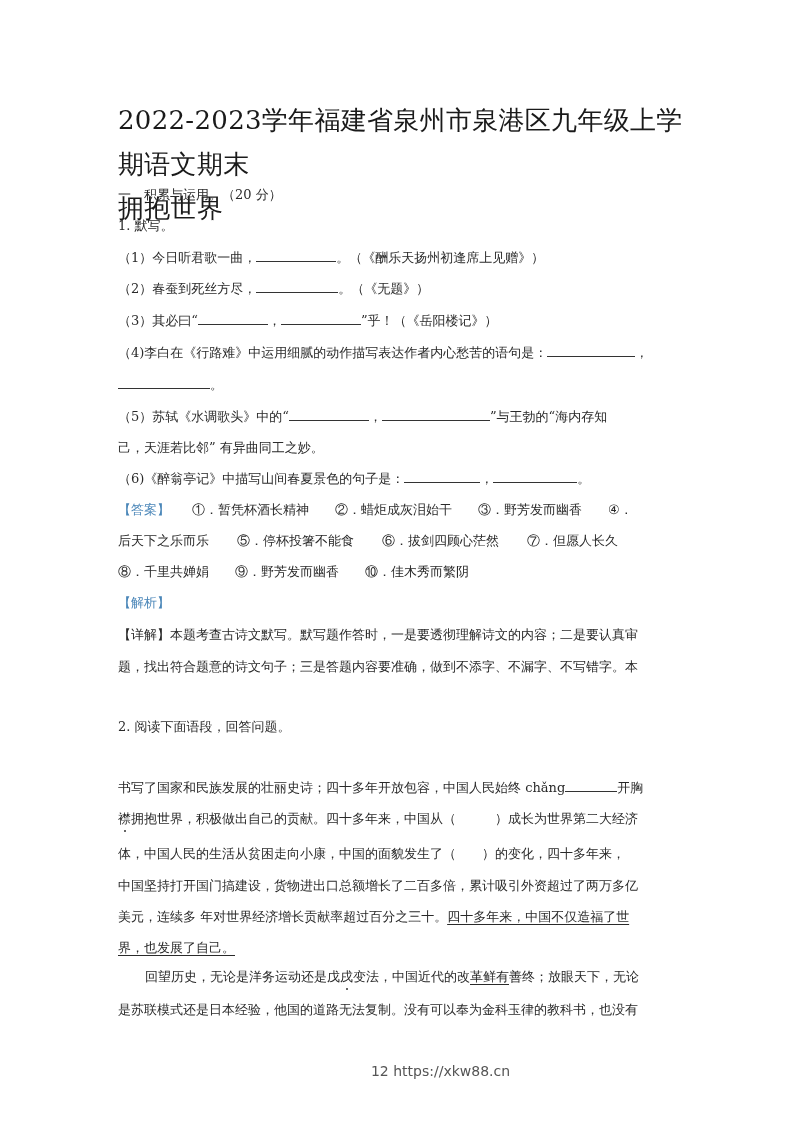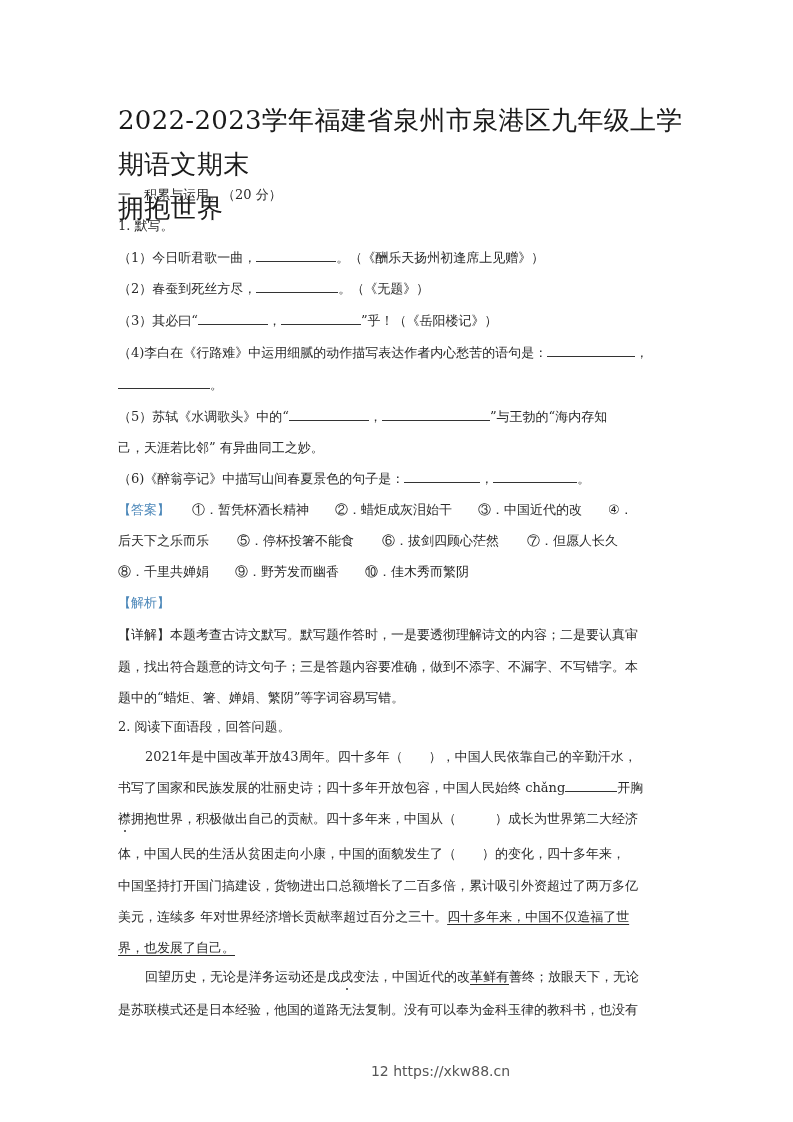--- a/index.html
+++ b/index.html
@@ -49,39 +49,37 @@
   </div>
   <div class="line" style="top:408px">
     <span>（5）苏轼《水调歌头》中的“</span><span class="blank" style="width:80px"></span><span>，</span><span class="blank" style="width:108px"></span><span>”与王勃的“海内存知</span>
   </div>
   <div class="line" style="top:439px">己，天涯若比邻” 有异曲同工之妙。</div>
   <div class="line" style="top:470px">
     <span>（6)《醉翁亭记》中描写山间春夏景色的句子是：</span><span class="blank" style="width:76px"></span><span>，</span><span class="blank" style="width:84px"></span><span>。</span>
   </div>
 
   <div class="line" style="top:501px">
-    <span class="tag">【答案】</span><span class="gap" style="width:22px"></span><span>①．暂凭杯酒长精神</span><span class="gap" style="width:26px"></span><span>②．蜡炬成灰泪始干</span><span class="gap" style="width:26px"></span><span>③．中国近代的改</span><span class="gap" style="width:26px"></span><span>④．</span>
+    <span class="tag">【答案】</span><span class="gap" style="width:22px"></span><span>①．暂凭杯酒长精神</span><span class="gap" style="width:26px"></span><span>②．蜡炬成灰泪始干</span><span class="gap" style="width:26px"></span><span>③．野芳发而幽香</span><span class="gap" style="width:26px"></span><span>④．</span>
   </div>
   <div class="line" style="top:532px">
     <span>后天下之乐而乐</span><span class="gap" style="width:28px"></span><span>⑤．停杯投箸不能食</span><span class="gap" style="width:28px"></span><span>⑥．拔剑四顾心茫然</span><span class="gap" style="width:28px"></span><span>⑦．但愿人长久</span>
   </div>
   <div class="line" style="top:563px">
     <span>⑧．千里共婵娟</span><span class="gap" style="width:26px"></span><span>⑨．野芳发而幽香</span><span class="gap" style="width:26px"></span><span>⑩．佳木秀而繁阴</span>
   </div>
   <div class="line tag" style="top:594px">【解析】</div>
 
   <div class="line" style="top:626px">
     <span>【详解】</span><span>本题考查古诗文默写。默写题作答时，一是要透彻理解诗文的内容；二是要认真审</span>
   </div>
   <div class="line" style="top:658px">题，找出符合题意的诗文句子；三是答题内容要准确，做到不添字、不漏字、不写错字。本</div>
-  <div class="line" style="top:689px">题中的“蜡炬、箸、婵娟、繁阴”等字词容易写错。</div>
 
   <div class="line" style="top:718px">2. 阅读下面语段，回答问题。</div>
 
-  <div class="line" style="top:748px; left:145px">2021年是中国改革开放43周年。四十多年（　　），中国人民依靠自己的辛勤汗水，</div>
   <div class="line" style="top:779px">
     <span>书写了国家和民族发展的壮丽史诗；四十多年开放包容，中国人民始终 chǎng</span><span class="blank" style="width:52px"></span><span>开胸</span>
   </div>
   <div class="line" style="top:810px">
     <span class="dot">襟</span><span>拥抱世界，积极做出自己的贡献。四十多年来，中国从（　　　）成长为世界第二大经济</span>
   </div>
   <div class="line" style="top:877px">中国坚持打开国门搞建设，货物进出口总额增长了二百多倍，累计吸引外资超过了两万多亿</div>
   <div class="line" style="top:845px">体，中国人民的生活从贫困走向小康，中国的面貌发生了（　　）的变化，四十多年来，</div>
   <div class="line" style="top:908px">
     <span>美元，连续多 年对世界经济增长贡献率超过百分之三十。</span><span class="ul">四十多年来，中国不仅造福了世</span>

